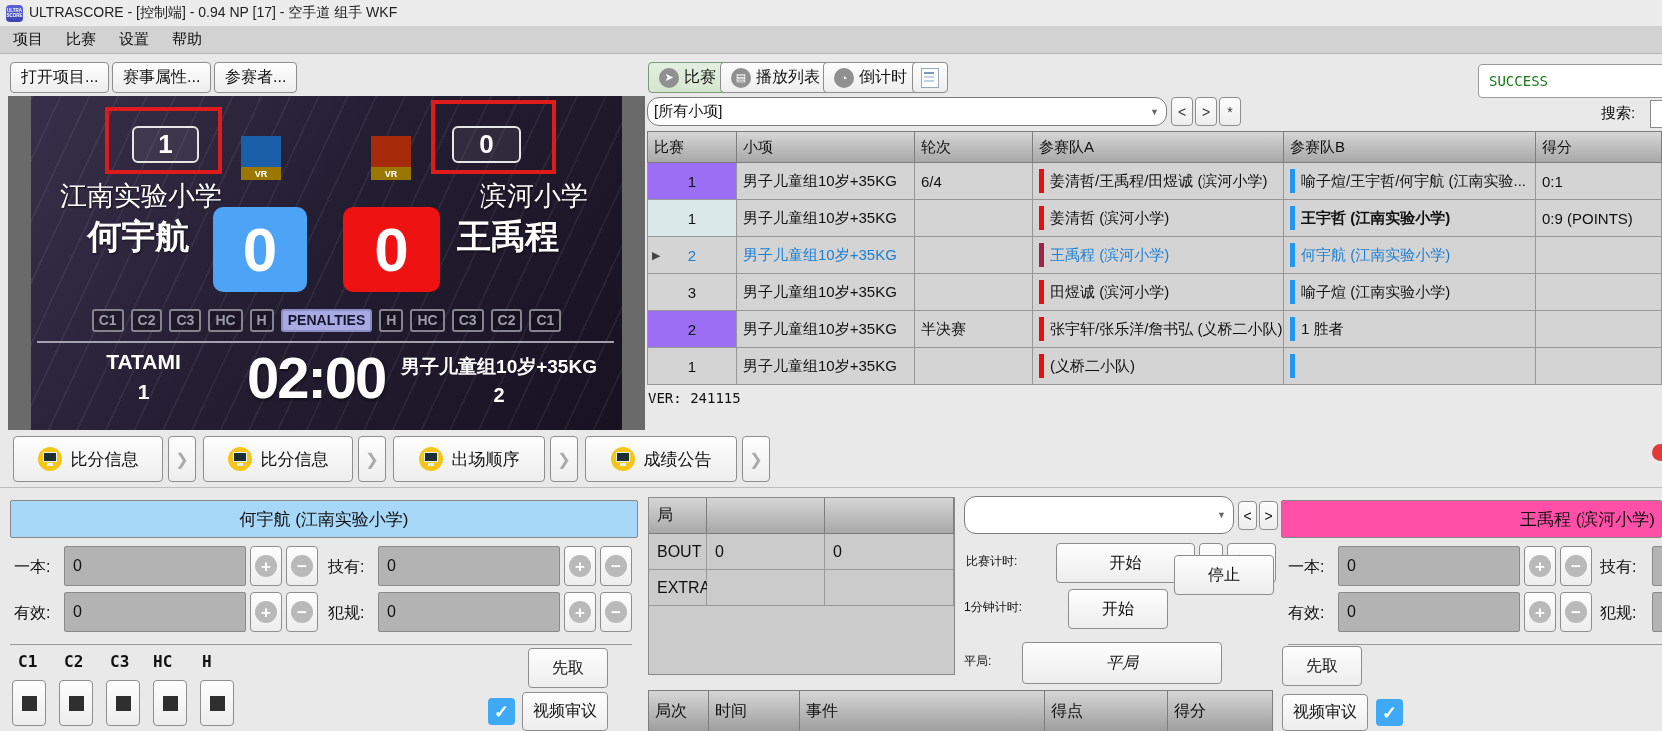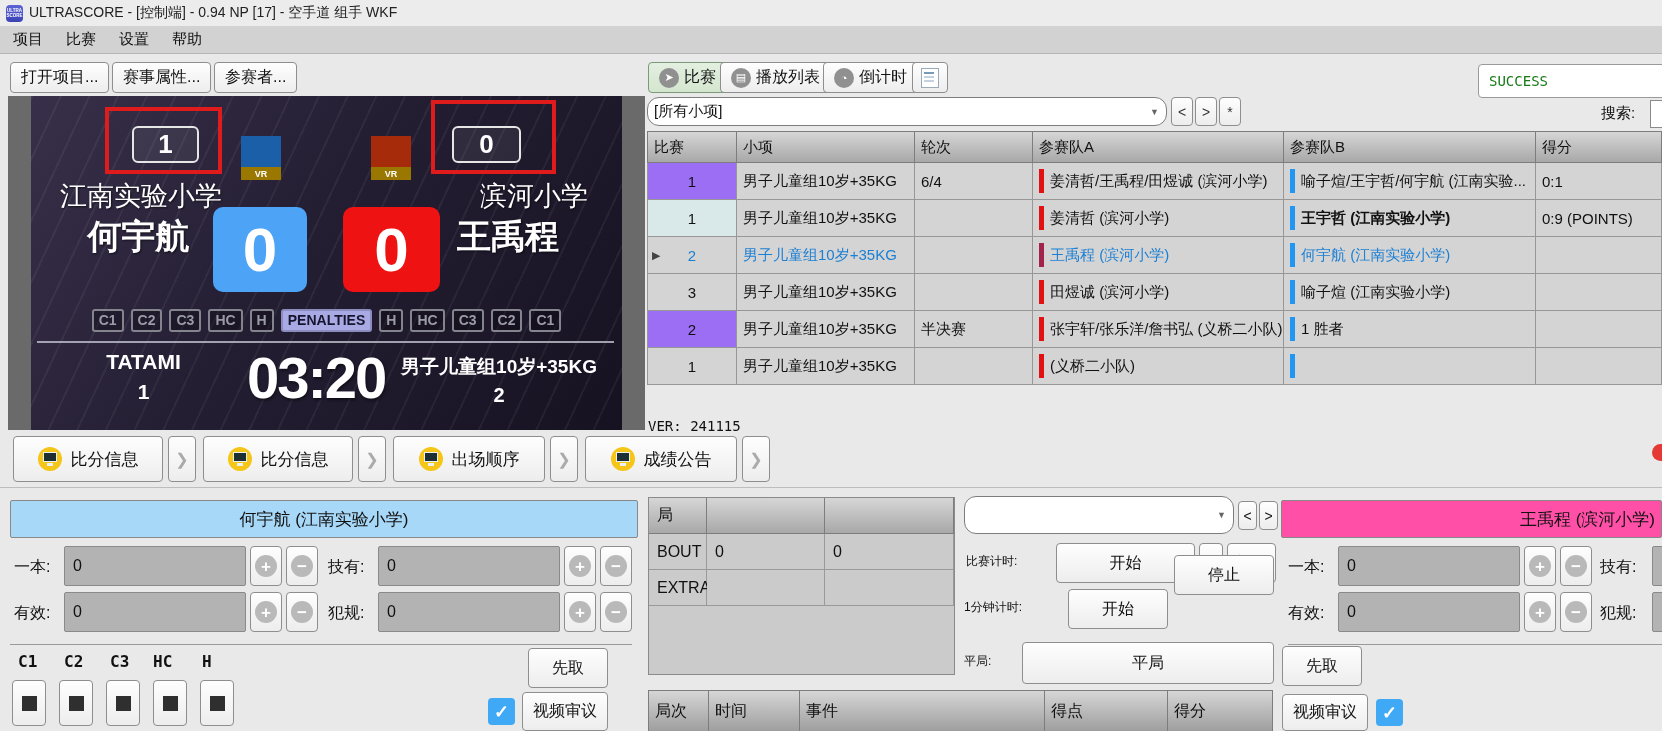--- a/index.html
+++ b/index.html
@@ -57,21 +57,21 @@
   .cell{height:37px;background:#d4d4d4;border-right:1px solid #979797;border-bottom:1px solid #979797;
         display:flex;align-items:center;padding-left:6px;font-size:15px;box-sizing:border-box;overflow:hidden;white-space:nowrap;}
   .cell.first{border-left:1px solid #979797;justify-content:center;padding-left:0;position:relative;}
   .cell.purple{background:#9b6ef3;}
   .cell.cyan{background:#d9e9e9;}
   .row-sel .cell{color:#1b7fd4;}
   .marker{position:absolute;left:4px;color:#444;font-size:11px;}
   .bar{width:5px;height:24px;margin-right:6px;flex:none;}
   .bar.red{background:#e31212;} .bar.maroon{background:#a3244a;} .bar.blue{background:#2196f3;}
   .bold{font-weight:bold;}
-  .ver{left:648px;top:390px;font-family:"DejaVu Sans Mono",monospace;font-size:14px;color:#111;margin-top:28px;}
+  .ver{left:648px;top:390px;font-family:"DejaVu Sans Mono",monospace;font-size:14px;color:#111;}
   
   .dispbtn{top:436px;height:46px;font-size:17px;gap:9px;}
   .chevbtn{top:436px;height:46px;width:28px;color:#aaa;font-size:16px;}
   .mon{width:24px;height:24px;border-radius:50%;background:#f5c518;position:relative;flex:none;}
   .mon::before{content:"";position:absolute;left:5px;top:5px;width:14px;height:10px;background:#1d2f33;border:1px solid #e8f2f4;box-sizing:border-box;}
   .mon::after{content:"";position:absolute;left:9px;top:16px;width:6px;height:3px;background:#e8f2f4;}
   .reddot{left:1652px;top:444px;width:17px;height:17px;border-radius:50%;background:#e53935;}
   .section-div{left:0;top:487px;width:1662px;height:1px;background:#bdbdbd;}
   
   .pheader{height:38px;border:1px solid #888;border-radius:2px;display:flex;align-items:center;justify-content:center;font-size:17px;box-sizing:border-box;}
@@ -183,21 +183,21 @@
         <span class="chip">HC</span>
         <span class="chip">C3</span>
         <span class="chip">C2</span>
         <span class="chip">C1</span>
       </div>
       <div class="abs sb-divider"></div>
       <div class="abs" style="left:55px;top:254px;width:115px;text-align:center;">
         <div style="font-size:21px;font-weight:bold;">TATAMI</div>
         <div style="font-size:21px;font-weight:bold;margin-top:6px;">1</div>
       </div>
-      <div class="abs timer" style="left:216px;top:248px;">03:20</div>
+      <div class="abs timer" style="left:216px;top:248px;">02:00</div>
       <div class="abs" style="left:368px;top:258px;width:200px;text-align:center;">
         <div style="font-size:19px;font-weight:bold;white-space:nowrap;">男子儿童组10岁+35KG</div>
         <div style="font-size:20px;font-weight:bold;margin-top:4px;">2</div>
       </div>
     </div>
   </div>
 
   <div class="abs mtable">
     <div class="hcell">比赛</div>
     <div class="hcell">小项</div>
@@ -398,21 +398,21 @@
   <div class="abs btn" style="left:1238px;top:501px;width:19px;height:29px;font-size:14px;">&lt;</div>
   <div class="abs btn" style="left:1259px;top:501px;width:19px;height:29px;font-size:14px;">&gt;</div>
   <div class="abs tlabel" style="left:966px;top:553px;">比赛计时:</div>
   <div class="abs btn" style="left:1056px;top:543px;width:139px;height:40px;">开始</div>
   <div class="abs btn" style="left:1199px;top:543px;width:24px;height:40px;">...</div>
   <div class="abs btn" style="left:1227px;top:543px;width:49px;height:40px;">暂停</div>
   <div class="abs tlabel" style="left:964px;top:599px;">1分钟计时:</div>
   <div class="abs btn" style="left:1068px;top:589px;width:100px;height:40px;">开始</div>
   <div class="abs btn" style="left:1174px;top:555px;width:100px;height:40px;">停止</div>
   <div class="abs tlabel" style="left:964px;top:653px;">平局:</div>
-  <div class="abs btn" style="left:1022px;top:642px;width:252px;height:42px;">平局</div>
+  <div class="abs btn" style="left:1022px;top:642px;width:200px;height:42px;font-style:italic;">平局</div>
 
   <div class="abs etable">
     <div class="eh" style="width:61px;border-left:1px solid #7d7d7d;">局次</div>
     <div class="eh" style="width:91px;">时间</div>
     <div class="eh" style="width:245px;">事件</div>
     <div class="eh" style="width:123px;">得点</div>
     <div class="eh" style="width:105px;">得分</div>
   </div>
 
   <div class="abs pheader pink" style="left:1281px;top:500px;width:381px;justify-content:flex-end;padding-right:6px;">王禹程 (滨河小学)</div>

